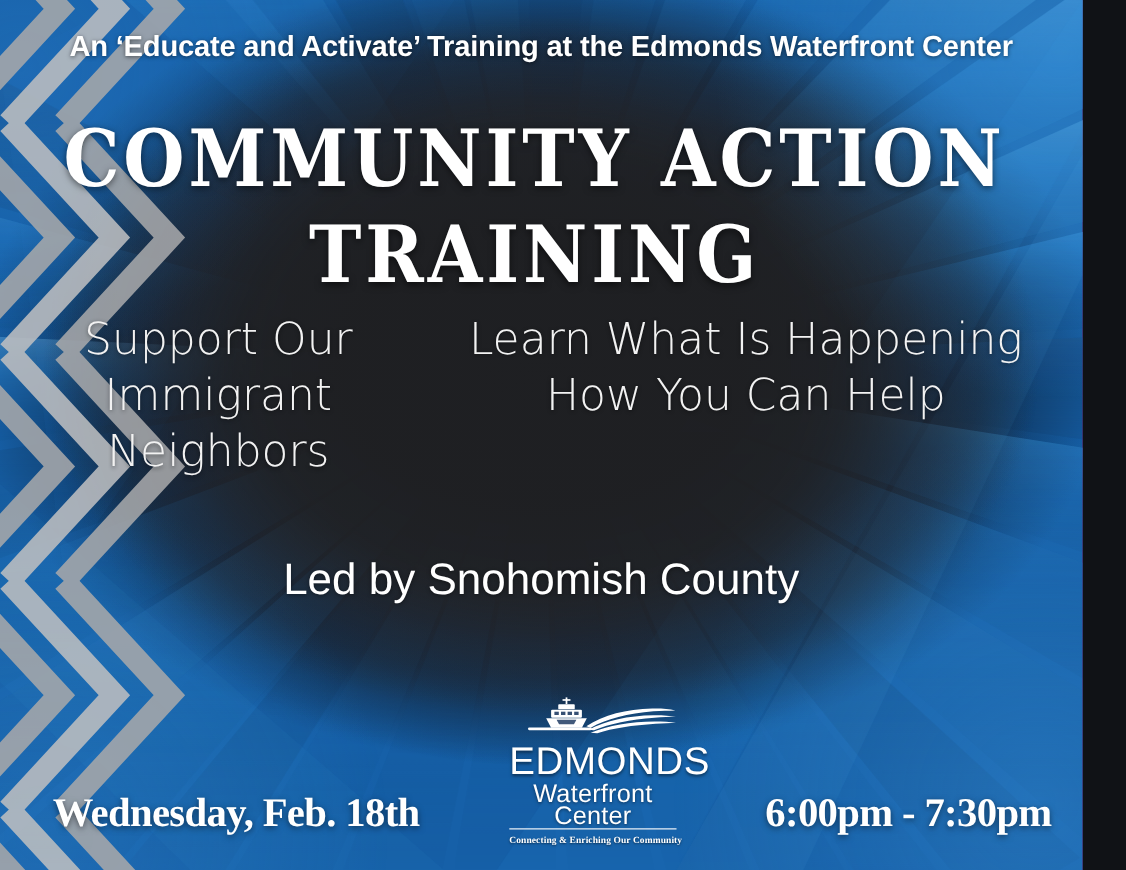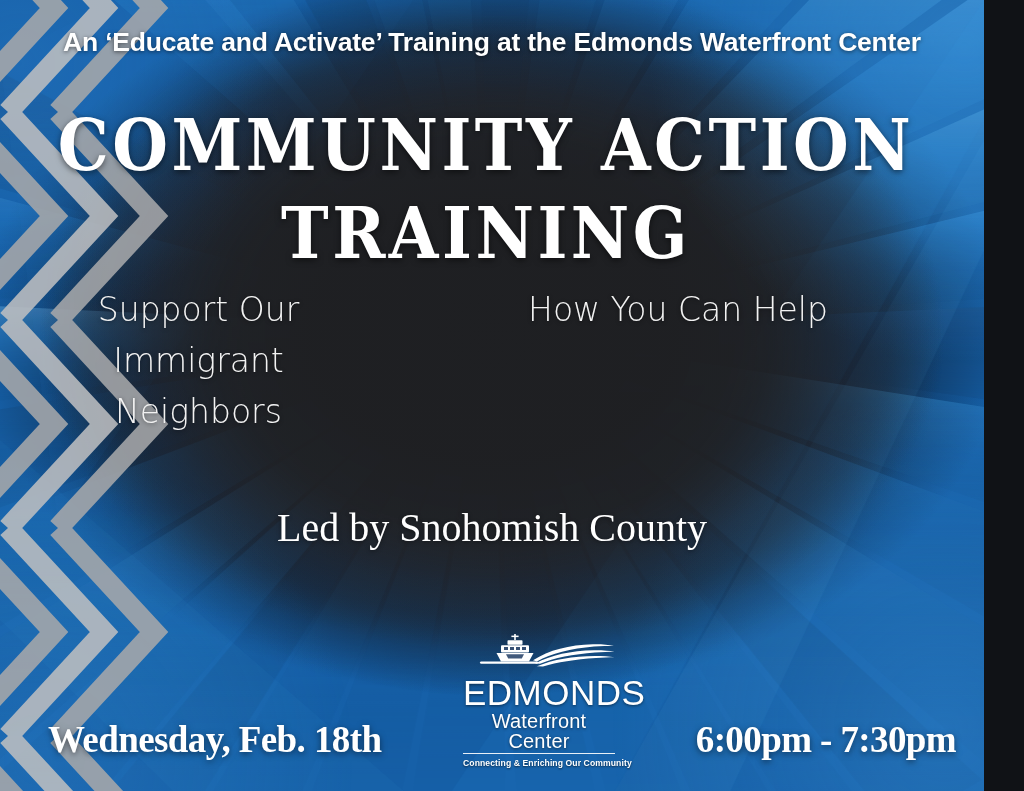--- a/index.html
+++ b/index.html
@@ -97,35 +97,35 @@
     display:flex;
     align-items:flex-start;
     justify-content:center;
     gap:42px;
     padding:0 22px;
   }
   .col {
     color:#f2f2f2;
     font-family:"DejaVu Sans", sans-serif;
     font-weight:300;
-    font-size:33px;
+    font-size:40px;
     line-height:51px;
     text-align:center;
     text-shadow:0 1px 4px rgba(0,0,0,0.45);
   }
   .col-left  { width:330px; }
   .col-right { width:545px; }
   .col .ln { display:block; }
 
   .led-by {
     position:absolute;
     top:500px; left:0; right:0;
     text-align:center;
     color:#ffffff;
-    font-family:Liberation Serif, serif;
+    font-family:Liberation Sans, sans-serif;
     font-weight:normal;
     font-size:40px;
     line-height:55px;
     text-shadow:0 1px 4px rgba(0,0,0,0.45);
   }
   .led-by .ln { display:block; }
 
   .footer-date {
     position:absolute;
     left:48px; bottom:30px;
@@ -163,30 +163,30 @@
     font-weight:normal;
     font-size:35px;
     letter-spacing:0.5px;
     line-height:35px;
     margin-top:-2px;
     text-shadow:0 1px 3px rgba(0,0,0,0.5);
   }
   .logo-sub {
     font-family:"Liberation Sans", sans-serif;
     font-weight:normal;
-    font-size:20px;
+    font-size:23px;
     letter-spacing:0.2px;
     line-height:20px;
     margin-top:1px;
     padding-bottom:2px;
     border-bottom:1.3px solid rgba(255,255,255,0.9);
     text-shadow:0 1px 3px rgba(0,0,0,0.5);
   }
   .logo-tag {
-    font-family:Liberation Sans, sans-serif;
+    font-family:Liberation Serif, serif;
     font-weight:bold;
     font-size:8.6px;
     letter-spacing:0.1px;
     line-height:12px;
     margin-top:3px;
     white-space:nowrap;
     text-shadow:0 1px 2px rgba(0,0,0,0.6);
   }
 </style>
 </head>
@@ -309,20 +309,21 @@
       <div class="title-line">TRAINING</div>
     </div>
 
     <div class="two-col">
       <div class="col col-left">
         <span class="ln">Support Our</span>
         <span class="ln">Immigrant</span>
         <span class="ln">Neighbors</span>
       </div>
       <div class="col col-right">
+        <span class="ln">Learn What Is Happening</span>
         <span class="ln">How You Can Help</span>
       </div>
     </div>
 
     <div class="led-by">
       <span class="ln">Led by Snohomish County</span>
     </div>
 
     <div class="footer-date">Wednesday, Feb. 18th</div>
 

